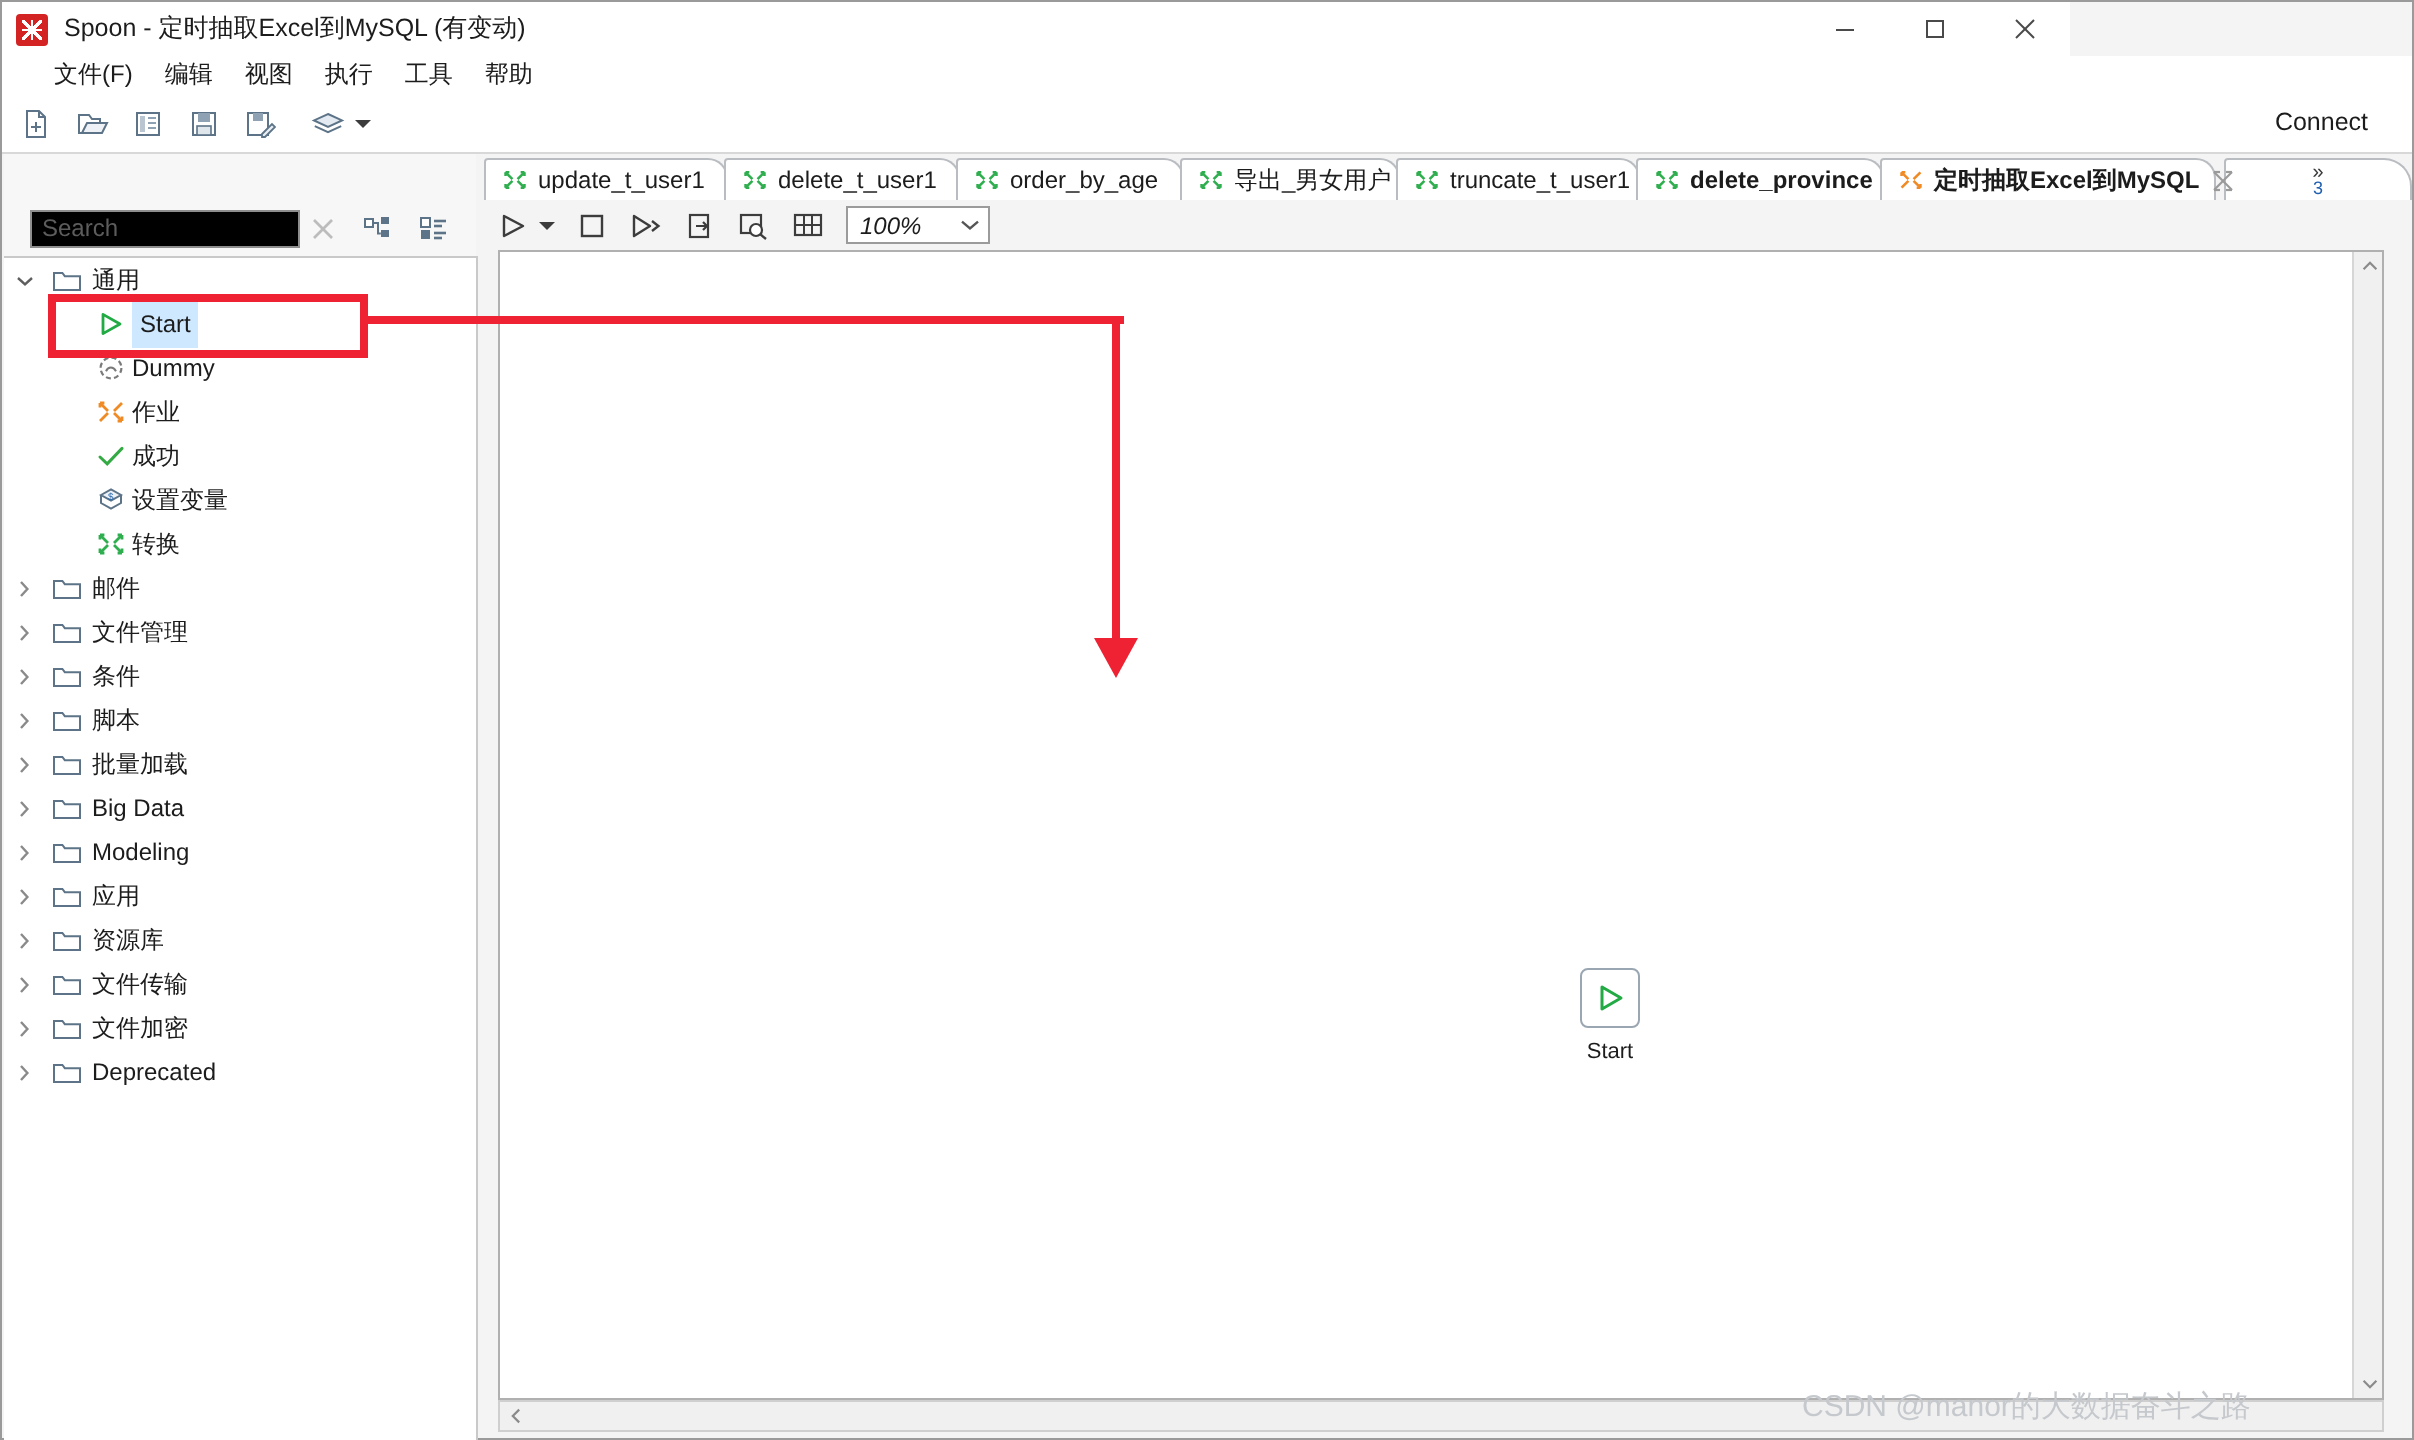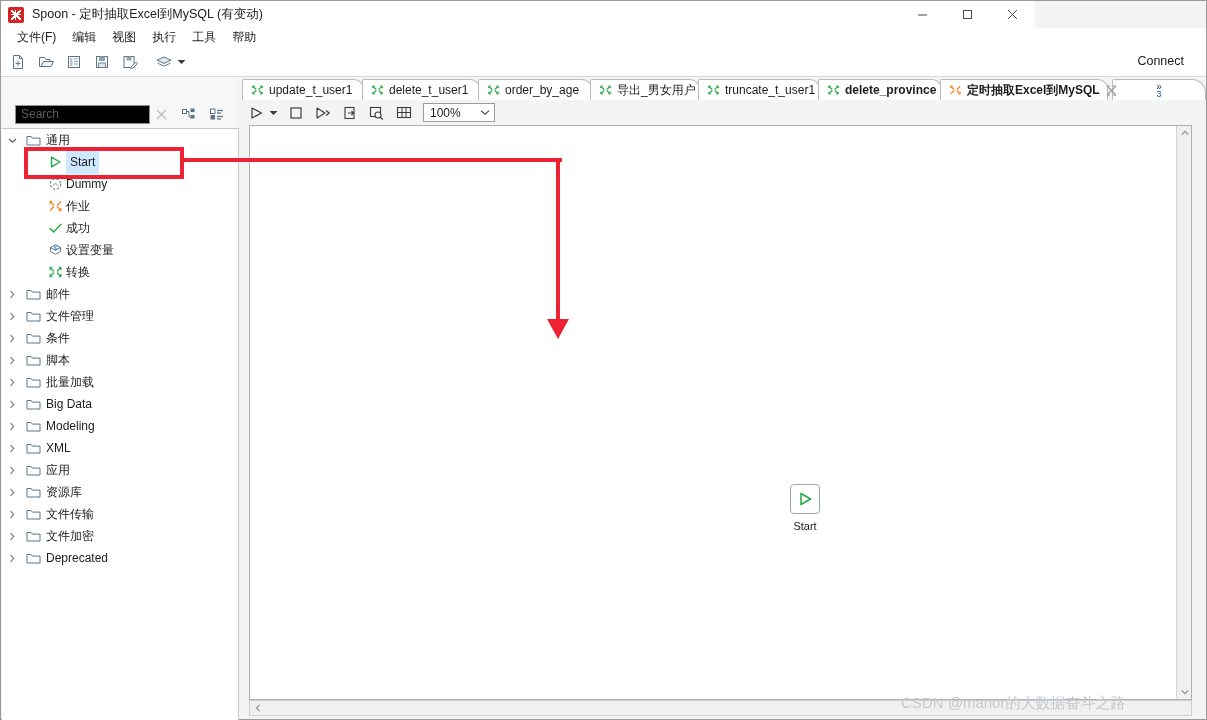--- a/index.html
+++ b/index.html
@@ -20,21 +20,21 @@
       linear-gradient(to bottom,transparent 45%,#fff 45%,#fff 55%,transparent 55%),
       linear-gradient(45deg,transparent 44%,#fff 44%,#fff 56%,transparent 56%),
       linear-gradient(-45deg,transparent 44%,#fff 44%,#fff 56%,transparent 56%);
   }
   .title-text{margin-left:8px;font-size:12.5px;color:#1c1c1c;white-space:nowrap;}
   .win-ctrls{position:absolute;right:0;top:0;height:27px;display:flex;}
   .win-btn{width:45px;height:27px;display:flex;align-items:center;justify-content:center;color:#4a4a4a;font-size:13px;}
   .win-btn svg{display:block;}
 
   
-  .menubar{position:absolute;left:0;top:27px;width:1205px;height:19px;background:#ffffff;display:flex;align-items:center;padding-left:8px;box-sizing:border-box;}
+  .menubar{position:absolute;left:0;top:27px;width:1205px;height:19px;background:#ffffff;display:flex;align-items:center;padding-left:18px;box-sizing:border-box;}
   .menu-item{font-size:12px;color:#1c1c1c;padding:0 8px;line-height:19px;white-space:nowrap;}
 
   
   .toolbar{position:absolute;left:0;top:46px;width:1205px;height:29px;background:#ffffff;border-bottom:1px solid #d8d8d8;display:flex;align-items:center;}
   .tb-btn{width:22px;height:22px;margin-left:6px;display:flex;align-items:center;justify-content:center;}
   .tb-sep{width:6px;}
   .tb-caret{width:12px;height:22px;display:flex;align-items:center;justify-content:center;}
   .connect-lbl{position:absolute;right:22px;top:0;line-height:29px;font-size:12.5px;color:#1c1c1c;}
 
   
@@ -69,21 +69,21 @@
   .ed-tab svg{flex:none;margin-right:5px;}
   .ed-tab .tabclose{margin-left:6px;color:#9a9a9a;font-size:11px;}
   .ed-tabline{position:absolute;left:0;top:22px;width:966px;height:1px;background:#b9bcc0;}
   .ed-overflow{position:absolute;top:0;height:21px;box-sizing:border-box;border:1px solid #b9bcc0;border-bottom:none;border-radius:2px 14px 0 0;background:#ffffff;display:flex;align-items:flex-start;justify-content:center;}
   .ovf-txt{font-size:10px;color:#3a3a3a;line-height:11px;margin-top:1px;}
   .ovf-num{font-size:9px;color:#2060b0;position:absolute;top:9px;}
 
   .cv-toolbar{position:absolute;left:0;top:23px;width:966px;height:25px;background:#f4f4f4;display:flex;align-items:center;}
   .cv-btn{width:22px;height:22px;margin-left:5px;display:flex;align-items:center;justify-content:center;}
   .cv-caret{width:13px;height:22px;display:flex;align-items:center;justify-content:center;}
-  .zoomsel{margin-left:8px;width:72px;height:19px;box-sizing:border-box;background:#ffffff;border:1px solid #9b9b9b;display:flex;align-items:center;justify-content:space-between;padding:0 4px 0 6px;font-size:12px;color:#1c1c1c;}
+  .zoomsel{margin-left:8px;width:72px;height:19px;box-sizing:border-box;background:#ffffff;border:1px solid #9b9b9b;display:flex;align-items:center;justify-content:space-between;padding:0 4px 0 6px;font-size:12px;color:#1c1c1c;font-style:italic;}
 
   .canvas{position:absolute;left:9px;top:48px;width:943px;height:575px;background:#ffffff;border:1px solid #b0b0b0;box-sizing:border-box;overflow:hidden;}
   .vscroll{position:absolute;right:0;top:0;width:15px;height:573px;background:#f0f0f0;border-left:1px solid #d6d6d6;box-sizing:border-box;}
   .sb-arrow{width:15px;height:14px;display:flex;align-items:center;justify-content:center;color:#8a8a8a;font-size:8px;}
   .sb-arrow.bot{position:absolute;bottom:0;}
   .hscroll{position:absolute;left:9px;top:623px;width:943px;height:16px;background:#f0f0f0;border:1px solid #cfcfcf;box-sizing:border-box;display:flex;align-items:center;}
   .hsb-arrow{width:15px;height:14px;display:flex;align-items:center;justify-content:center;color:#8a8a8a;font-size:8px;}
 
   .startnode{position:absolute;left:540px;top:358px;width:30px;height:30px;box-sizing:border-box;border:1px solid #9aa6b2;border-radius:4px;background:#ffffff;display:flex;align-items:center;justify-content:center;}
   .startlabel{position:absolute;left:505px;top:394px;width:100px;text-align:center;font-size:11px;color:#1c1c1c;}
@@ -374,33 +374,20 @@
             <svg width="7" height="9" viewBox="0 0 7 9">
               <path d="M1.5 1l3.2 3.5L1.5 8" fill="none" stroke="#8a8a8a" stroke-width="1.2"></path>
             </svg>
           </span>
         <span class="tico">
             <svg width="15" height="13" viewBox="0 0 15 13">
               <path d="M1 11V2.5h4.2l1.2 1.6H14V11z" fill="#fff" stroke="#5d7488" stroke-width="1"></path>
             </svg>
           </span>
         <span class="tlabel">Modeling</span>
-      </div>
-      <div class="tnode folder">
-        <span class="twist">
-            <svg width="7" height="9" viewBox="0 0 7 9">
-              <path d="M1.5 1l3.2 3.5L1.5 8" fill="none" stroke="#8a8a8a" stroke-width="1.2"></path>
-            </svg>
-          </span>
-        <span class="tico">
-            <svg width="15" height="13" viewBox="0 0 15 13">
-              <path d="M1 11V2.5h4.2l1.2 1.6H14V11z" fill="#fff" stroke="#5d7488" stroke-width="1"></path>
-            </svg>
-          </span>
-        <span class="tlabel">XML</span>
       </div>
       <div class="tnode folder">
         <span class="twist">
             <svg width="7" height="9" viewBox="0 0 7 9">
               <path d="M1.5 1l3.2 3.5L1.5 8" fill="none" stroke="#8a8a8a" stroke-width="1.2"></path>
             </svg>
           </span>
         <span class="tico">
             <svg width="15" height="13" viewBox="0 0 15 13">
               <path d="M1 11V2.5h4.2l1.2 1.6H14V11z" fill="#fff" stroke="#5d7488" stroke-width="1"></path>

